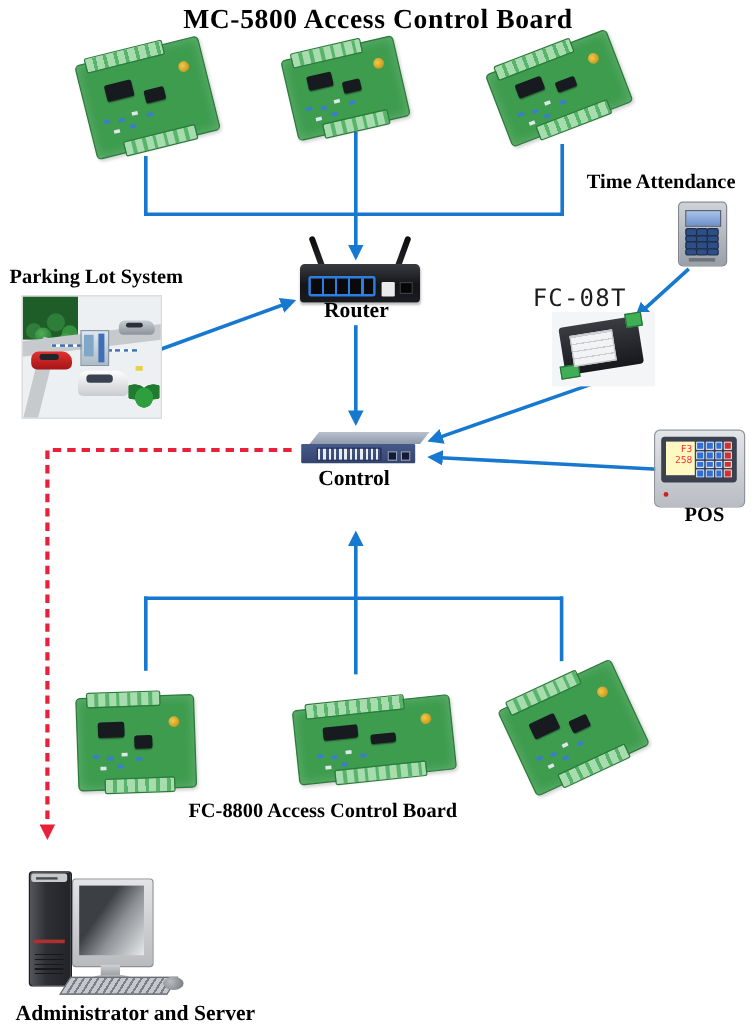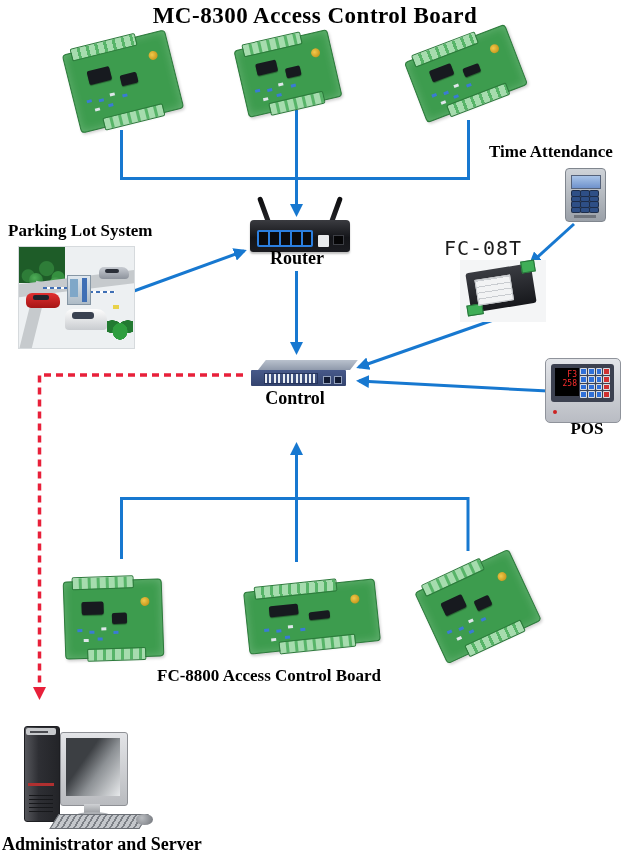--- a/index.html
+++ b/index.html
@@ -10,21 +10,21 @@
   .lbl{position:absolute;font-weight:bold;white-space:nowrap;}
   #title{left:0;right:0;top:3px;text-align:center;font-size:23px;letter-spacing:.5px;}
   #lbl-ta{left:489px;top:142px;font-size:17px;}
   #lbl-parking{left:8px;top:221px;font-size:17px;}
   #lbl-router{left:247px;top:248px;width:100px;text-align:center;font-size:18px;}
   #lbl-fc08t{left:440px;top:236px;width:86px;text-align:center;font-size:20px;
              font-family:"DejaVu Sans Mono",monospace;font-weight:normal;letter-spacing:1px;color:#1c1c1c;}
   #lbl-switches{left:245px;top:388px;width:100px;text-align:center;font-size:18px;}
   #lbl-pos{left:550px;top:419px;width:74px;text-align:center;font-size:17px;}
   #lbl-fc8800{left:157px;top:666px;font-size:17px;text-align:center;}
-  #lbl-admin{left:2px;top:834px;font-size:18px;}
+  #lbl-admin{left:13px;top:834px;font-size:18px;}
   
   #wires{position:absolute;left:0;top:0;}
   
   .pcb{position:absolute;background:#3d9c4e;border:1px solid #2c7a3b;border-radius:4px;
        box-shadow:inset 0 0 10px rgba(255,255,255,.22), 1px 2px 3px rgba(0,0,0,.18);}
   .pcb .term{position:absolute;height:11px;background:repeating-linear-gradient(90deg,#a6dcae 0 6px,#57b468 6px 9px);
        border:1px solid #2c7a3b;border-radius:2px;}
   .pcb .term.top{left:8%;top:-5px;width:62%;}
   .pcb .term.bot{left:22%;bottom:-4px;width:58%;}
   .pcb .chip{position:absolute;background:#171a1f;border-radius:2px;box-shadow:0 1px 1px rgba(0,0,0,.4);}
@@ -76,21 +76,21 @@
   #fc08t .box{position:absolute;left:8px;top:8px;width:66px;height:40px;background:linear-gradient(#3a3c42,#17181c);
       border-radius:3px;transform:rotate(-9deg);}
   #fc08t .panel{position:absolute;left:8px;top:8px;width:34px;height:24px;background:#f2f3f4;
       border:1px solid #c2c5c9;background-image:repeating-linear-gradient(0deg,rgba(0,0,0,0) 0 5px,#c9ccd0 5px 6px);}
   #fc08t .t1{position:absolute;right:-4px;top:-3px;width:12px;height:10px;background:#3fae57;border:1px solid #27713a;}
   #fc08t .t2{position:absolute;left:-4px;bottom:-3px;width:14px;height:9px;background:#3fae57;border:1px solid #27713a;}
   
   #pos{left:545px;top:358px;width:74px;height:63px;background:linear-gradient(#e3e5e9,#b9bcc3);
       border:1px solid #8f939b;border-radius:5px;}
   #pos .panel{position:absolute;left:5px;top:5px;width:63px;height:38px;background:#3c4150;border-radius:3px;}
-  #pos .led{position:absolute;left:4px;top:4px;width:24px;height:28px;background:#000000;
+  #pos .led{position:absolute;left:4px;top:4px;width:24px;height:28px;background:#fef9c3;
       color:#ff2e2e;font-family:"DejaVu Sans Mono",monospace;font-size:8px;line-height:9px;
       text-align:right;padding:2px 2px 0 0;box-sizing:border-box;}
   #pos .keys{position:absolute;right:4px;top:4px;width:30px;height:30px;display:grid;
       grid-template-columns:repeat(4,1fr);gap:1px;}
   #pos .keys .cell{background:#2f6fd8;border-radius:1px;box-shadow:inset 0 0 0 1px #d8dce2;}
   #pos .keys .cell.red{background:#d03030;}
   #pos .light{position:absolute;left:7px;bottom:8px;width:4px;height:4px;background:#c22;border-radius:50%;}
   
   #parking{left:18px;top:246px;width:115px;height:101px;background:#edf0f2;border:1px solid #d6dadd;overflow:hidden;}
   #parking .hedge{position:absolute;left:0;top:0;width:46px;height:36px;background:#1e5c28;
@@ -171,21 +171,21 @@
       <path d="M548,391 L359,381" marker-end="url(#ab)"></path>
       <path d="M296.5,498 L296.5,445" marker-end="url(#ab)"></path>
       <path d="M120,498.5 L469,498.5"></path>
       <path d="M121.5,497 L121.5,559"></path>
       <path d="M296.5,498 L296.5,562"></path>
       <path d="M468,497 L468,551"></path>
     </g>
     <path d="M243,375 L39.5,375 L39.5,697" stroke="#e8203a" stroke-width="3.5" fill="none" stroke-dasharray="7 5" marker-end="url(#ar)"></path>
   </svg>
 
-  <div id="title" class="lbl">MC-8300 Access Control Board</div>
+  <div id="title" class="lbl">MC-5800 Access Control Board</div>
 
   <div id="pcb-tl" class="pcb">
     <div class="term top"></div>
     <div class="term bot"></div>
     <div class="chip c1"></div>
     <div class="chip c2"></div>
     <div class="buz"></div>
     <div class="bits"></div>
   </div>
   <div id="pcb-tc" class="pcb">

